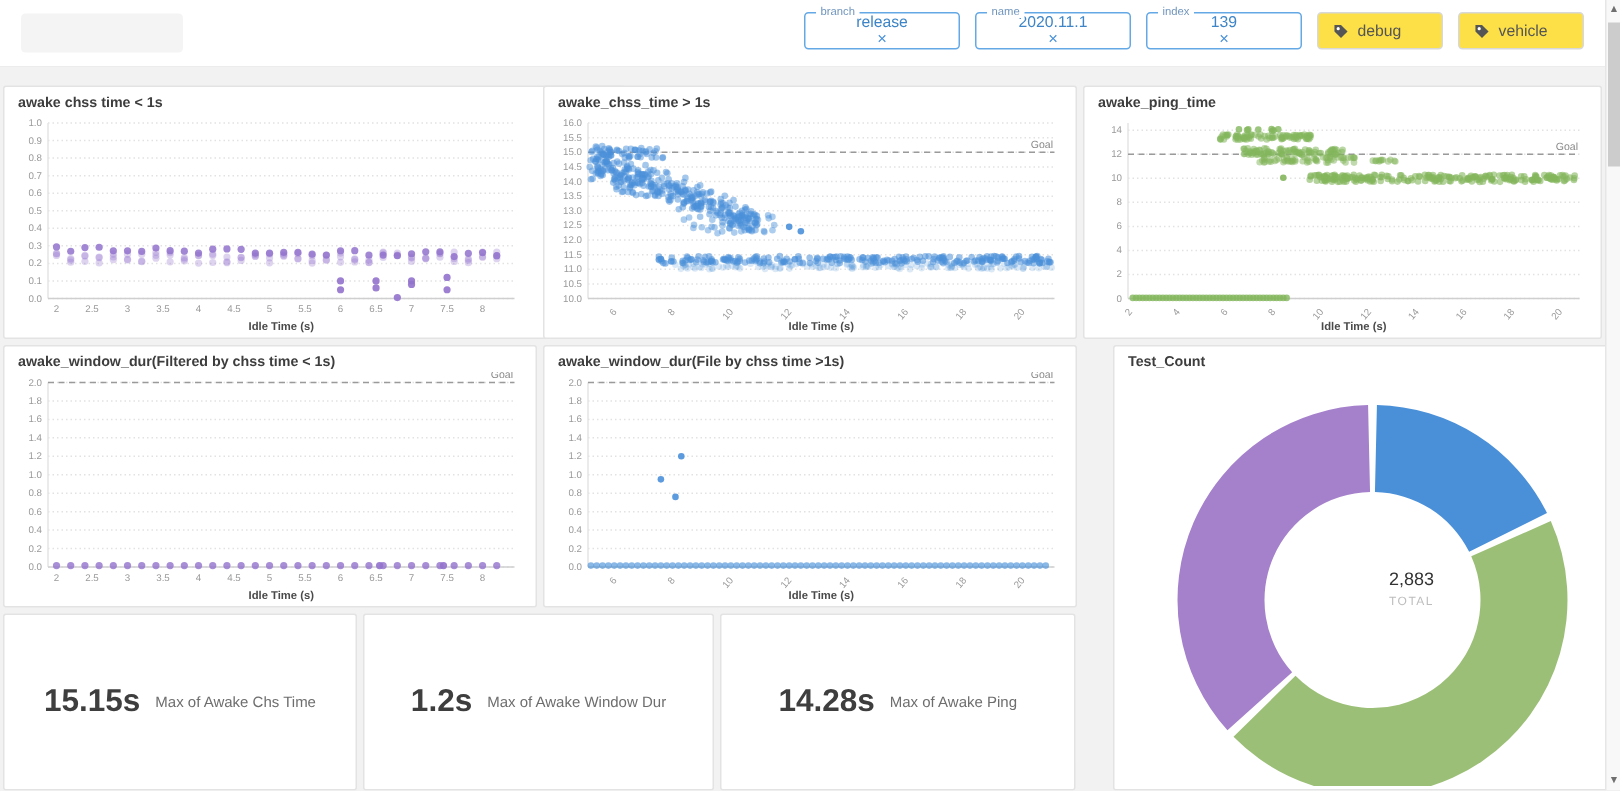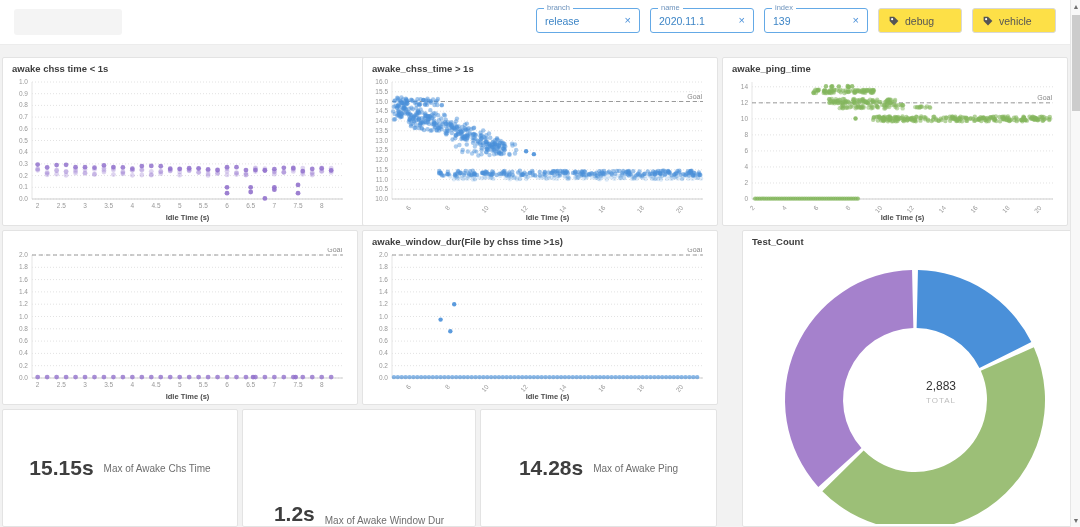--- a/index.html
+++ b/index.html
@@ -6,21 +6,21 @@
   body{width:1080px;height:527px;overflow:hidden;background:#f2f2f2;
        font-family:"Liberation Sans",sans-serif;position:relative;}
   
   .topbar{position:absolute;left:0;top:0;width:1080px;height:44px;background:#ffffff;
           border-bottom:1px solid #ececec;}
   .logo-ph{position:absolute;left:14px;top:9px;width:108px;height:26px;background:#f4f4f4;
            border-radius:3px;}
   .filters{position:absolute;right:24px;top:8px;display:flex;gap:10px;align-items:center;}
   .filter{position:relative;width:104px;height:25px;border:1px solid #64a9e6;border-radius:3px;
           background:#fff;display:flex;align-items:center;justify-content:space-between;
-          padding:0 8px;box-sizing:border-box;}
+          padding:0 8px;box-sizing:border-box;flex-direction:column;}
   .flabel{position:absolute;top:-6px;left:7px;background:#fff;padding:0 3px;font-size:7.5px;
           color:#6f94bd;}
   .fvalue{font-size:10.5px;color:#3d85c6;}
   .fclear{color:#4a90d9;font-size:11px;line-height:11px;cursor:pointer;}
   .chip{width:84px;height:25px;border:1px solid #d8d8d8;border-radius:3px;background:#fde047;
         display:flex;align-items:center;gap:6px;padding:0 10px;box-sizing:border-box;
         font-size:10.5px;color:#555;}
   
   .panel{position:absolute;background:#fff;border:1px solid #e3e3e3;border-radius:2px;
          box-sizing:border-box;}
@@ -1691,20 +1691,21 @@
         <circle cx="310.84171578837385" cy="42.952782999730516" r="2.2" fill="#83b65c" fill-opacity="0.6"></circle>
         <circle cx="298.47166751434645" cy="41.69208392891586" r="2.2" fill="#83b65c" fill-opacity="0.6"></circle>
         <circle cx="182.32699646685205" cy="45.35226703326741" r="2.2" fill="#83b65c" fill-opacity="0.6"></circle>
         <circle cx="274.6880081768441" cy="42.06243870046295" r="2.2" fill="#83b65c" fill-opacity="0.6"></circle>
         <circle cx="248.23402168281825" cy="43.860253835932596" r="2.2" fill="#83b65c" fill-opacity="0.6"></circle>
         <circle cx="130.51851851851853" cy="43.46232876712328" r="2.2" fill="#83b65c" fill-opacity="0.9"></circle>
       </svg></div>
 </div>
 
 <div class="panel" style="left:2px;top:230px;width:356px;height:175px;">
+  <div class="ptitle">awake_window_dur(Filtered by chss time &lt; 1s)</div>
   <div class="chart-host" id="chart-3"><svg width="350" height="154">
         <line x1="27" x2="338" y1="130" y2="130" stroke="#e2e2e2" stroke-dasharray="1,2"></line>
         <text x="23" y="132" text-anchor="end" font-size="6.5" fill="#999">0.0</text>
         <line x1="27" x2="338" y1="117.7" y2="117.7" stroke="#e2e2e2" stroke-dasharray="1,2"></line>
         <text x="23" y="119.7" text-anchor="end" font-size="6.5" fill="#999">0.2</text>
         <line x1="27" x2="338" y1="105.4" y2="105.4" stroke="#e2e2e2" stroke-dasharray="1,2"></line>
         <text x="23" y="107.4" text-anchor="end" font-size="6.5" fill="#999">0.4</text>
         <line x1="27" x2="338" y1="93.1" y2="93.1" stroke="#e2e2e2" stroke-dasharray="1,2"></line>
         <text x="23" y="95.1" text-anchor="end" font-size="6.5" fill="#999">0.6</text>
         <line x1="27" x2="338" y1="80.8" y2="80.8" stroke="#e2e2e2" stroke-dasharray="1,2"></line>
@@ -1907,21 +1908,21 @@
   <div class="donut-center">
     <div class="donut-total">2,883</div>
     <div class="donut-sub">TOTAL</div>
   </div>
 </div>
 
 <div class="panel kpi" style="left:2px;top:409px;width:236px;height:118px;">
   <div class="kpi-value">15.15s</div>
   <div class="kpi-label">Max of Awake Chs Time</div>
 </div>
-<div class="panel kpi" style="left:242px;top:409px;width:234px;height:118px;align-items:flex-end;">
+<div class="panel kpi" style="left:242px;top:409px;width:234px;height:118px;">
   <div class="kpi-value">1.2s</div>
   <div class="kpi-label">Max of Awake Window Dur</div>
 </div>
 <div class="panel kpi" style="left:480px;top:409px;width:237px;height:118px;">
   <div class="kpi-value">14.28s</div>
   <div class="kpi-label">Max of Awake Ping</div>
 </div>
 
 <div class="scrollbar">
   <div class="sb-arrow sb-up">▲</div>

